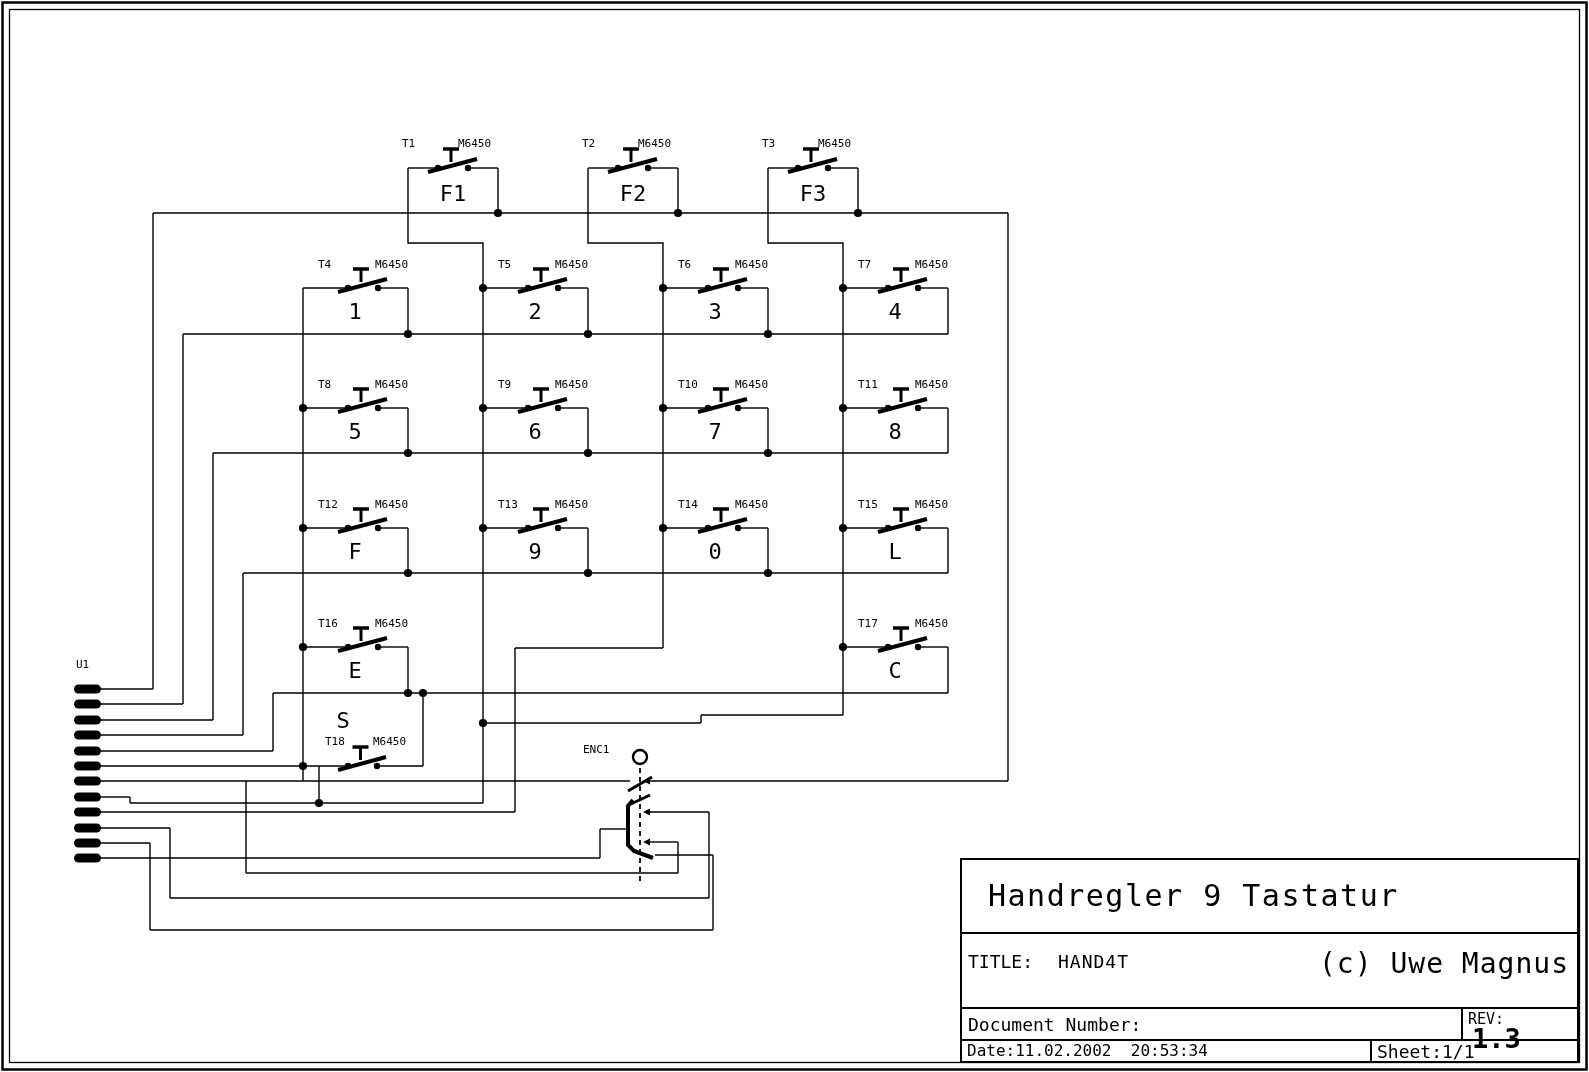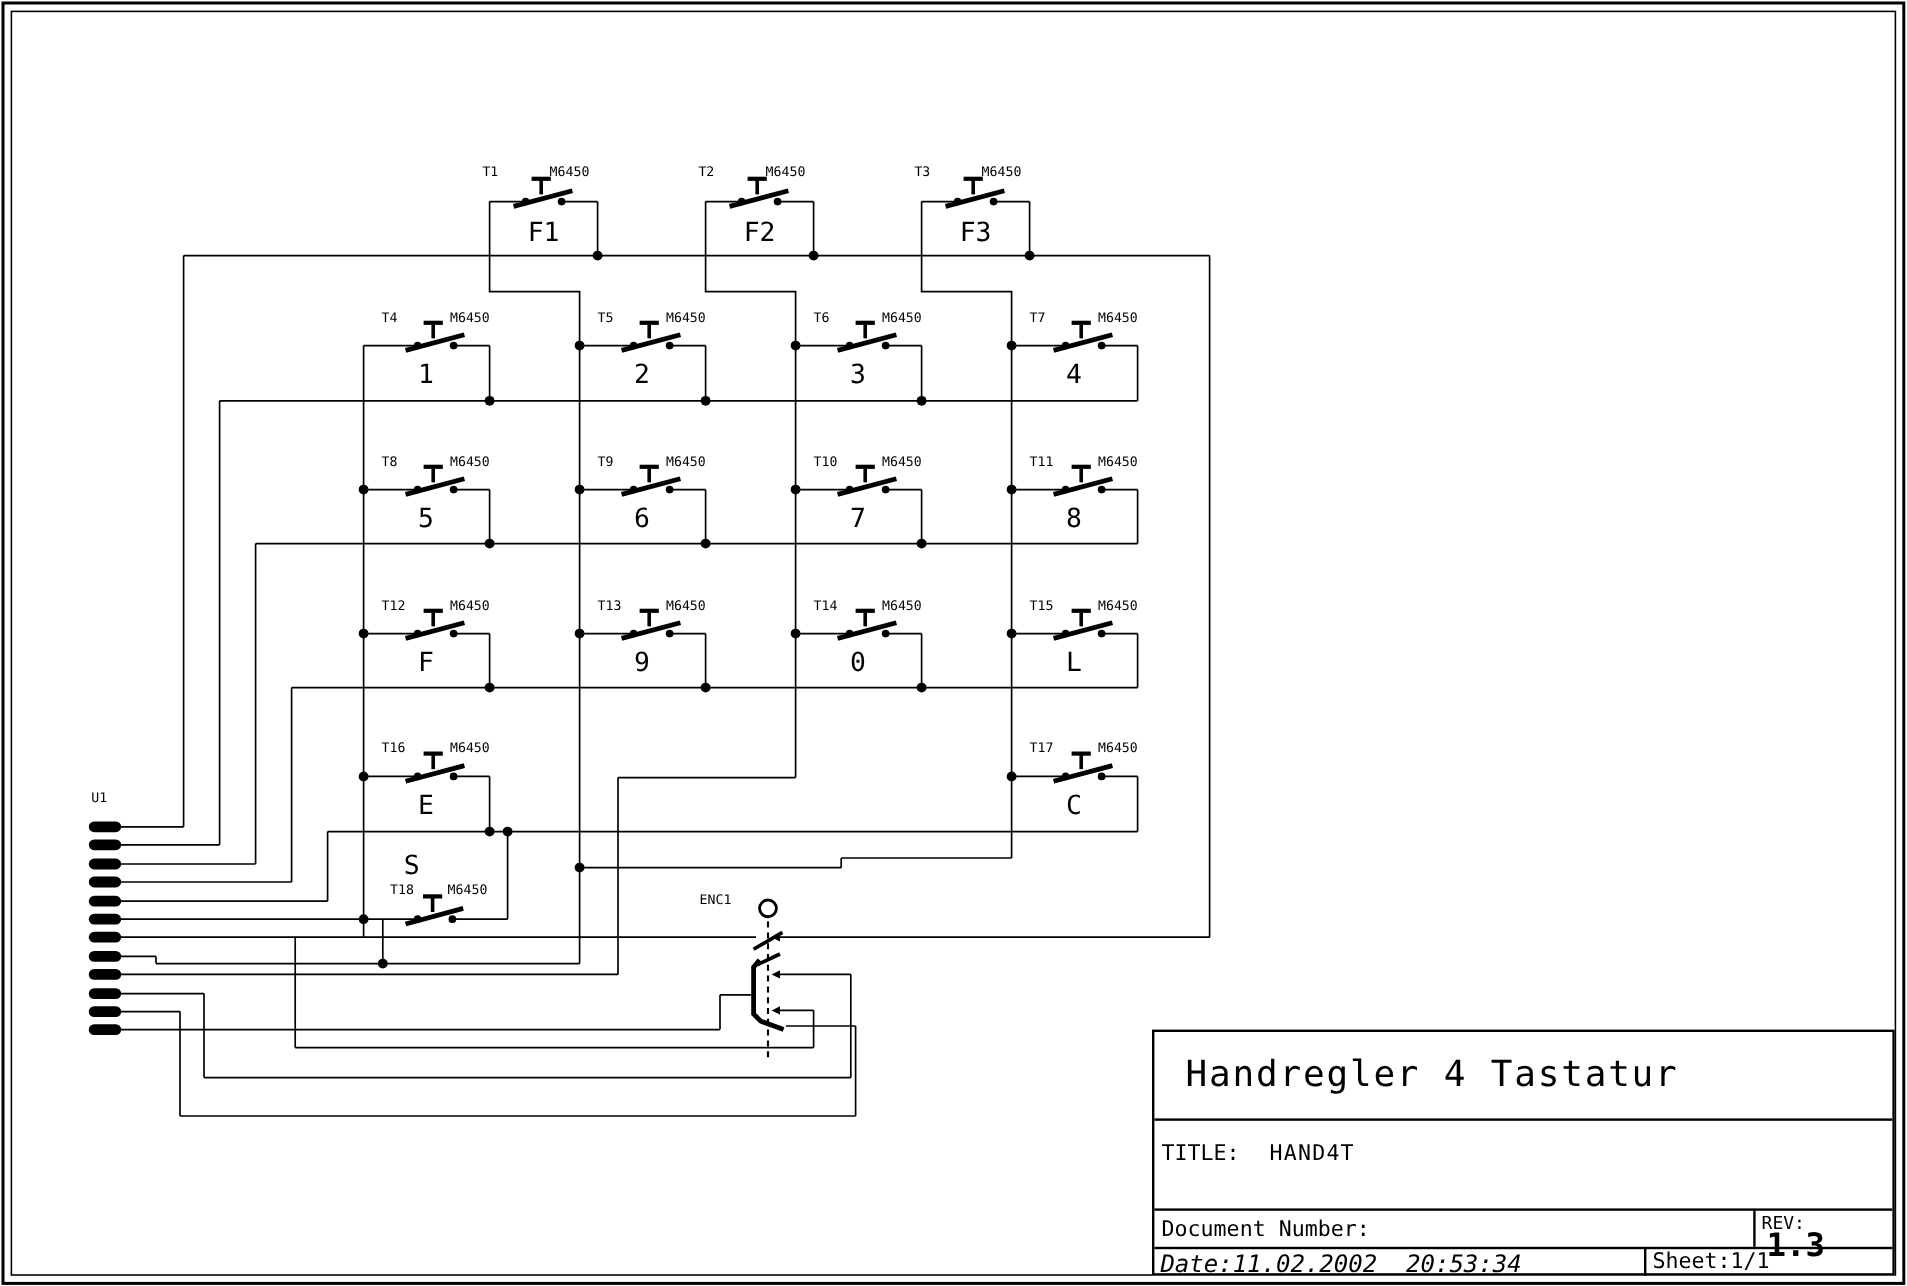--- a/index.html
+++ b/index.html
@@ -18,21 +18,21 @@
   .tb-r4{height:22px;}
   .tb-title{position:absolute;left:26px;top:18px;font-size:30px;letter-spacing:1.5px;white-space:pre;}
   .tb-title-label{position:absolute;left:6px;top:17px;font-size:18px;}
   .tb-title-value{position:absolute;left:96px;top:17px;font-size:18px;letter-spacing:1px;}
   .tb-copyright{position:absolute;right:8px;top:13px;font-size:28px;letter-spacing:1px;white-space:pre;}
   .tb-docnum{position:absolute;left:6px;top:5px;font-size:18px;}
   .rev-cell{position:absolute;right:0;top:0;width:116px;height:100%;
             border-left:2.5px solid #000;box-sizing:border-box;}
   .rev-label{position:absolute;left:5px;top:1px;font-size:15px;}
   .rev-value{position:absolute;left:9px;top:14px;font-size:27px;font-weight:bold;}
-  .date-line{position:absolute;left:5px;top:0px;font-size:20px;white-space:pre;font-style:italic;}
+  .date-line{position:absolute;left:5px;top:0px;font-size:16px;white-space:pre;}
   .sheet-cell{position:absolute;left:408px;top:-1px;width:229px;height:23px;
               border-left:2.5px solid #000;box-sizing:border-box;}
   .sheet-line{position:absolute;left:5px;top:1px;font-size:18px;white-space:pre;}
 </style>
 </head>
 <body>
 
 <div class="canvas">
 
   <svg id="wires-svg" width="1589" height="1072" viewBox="0 0 1589 1072">
@@ -381,25 +381,26 @@
         <line x1="631" y1="804" x2="650" y2="795" stroke="#000" stroke-width="3"></line>
         <polyline points="633,800 628,806 628,845 634,851 653,858" fill="none" stroke="#000" stroke-width="4"></polyline>
         <polygon points="643,781 650,777.5 650,784.5" fill="#000"></polygon>
         <polygon points="643,812 650,808.5 650,815.5" fill="#000"></polygon>
         <polygon points="643,842 650,838.5 650,845.5" fill="#000"></polygon>
       </g>
     </svg>
 
   <div class="tb">
     <div class="tb-row tb-r1">
-      <span class="tb-title">Handregler 4 Tastatur</span>
+      <span class="tb-title">Handregler 9 Tastatur</span>
     </div>
     <div class="tb-row tb-r2">
       <span class="tb-title-label">TITLE:</span>
       <span class="tb-title-value">HAND4T</span>
+      <span class="tb-copyright">(c) Uwe Magnus</span>
     </div>
     <div class="tb-row tb-r3">
       <span class="tb-docnum">Document Number:</span>
       <div class="rev-cell">
         <span class="rev-label">REV:</span>
         <span class="rev-value">1.3</span>
       </div>
     </div>
     <div class="tb-row tb-r4">
       <span class="date-line"><span>Date:</span><span>11.02.2002  20:53:34</span></span>

